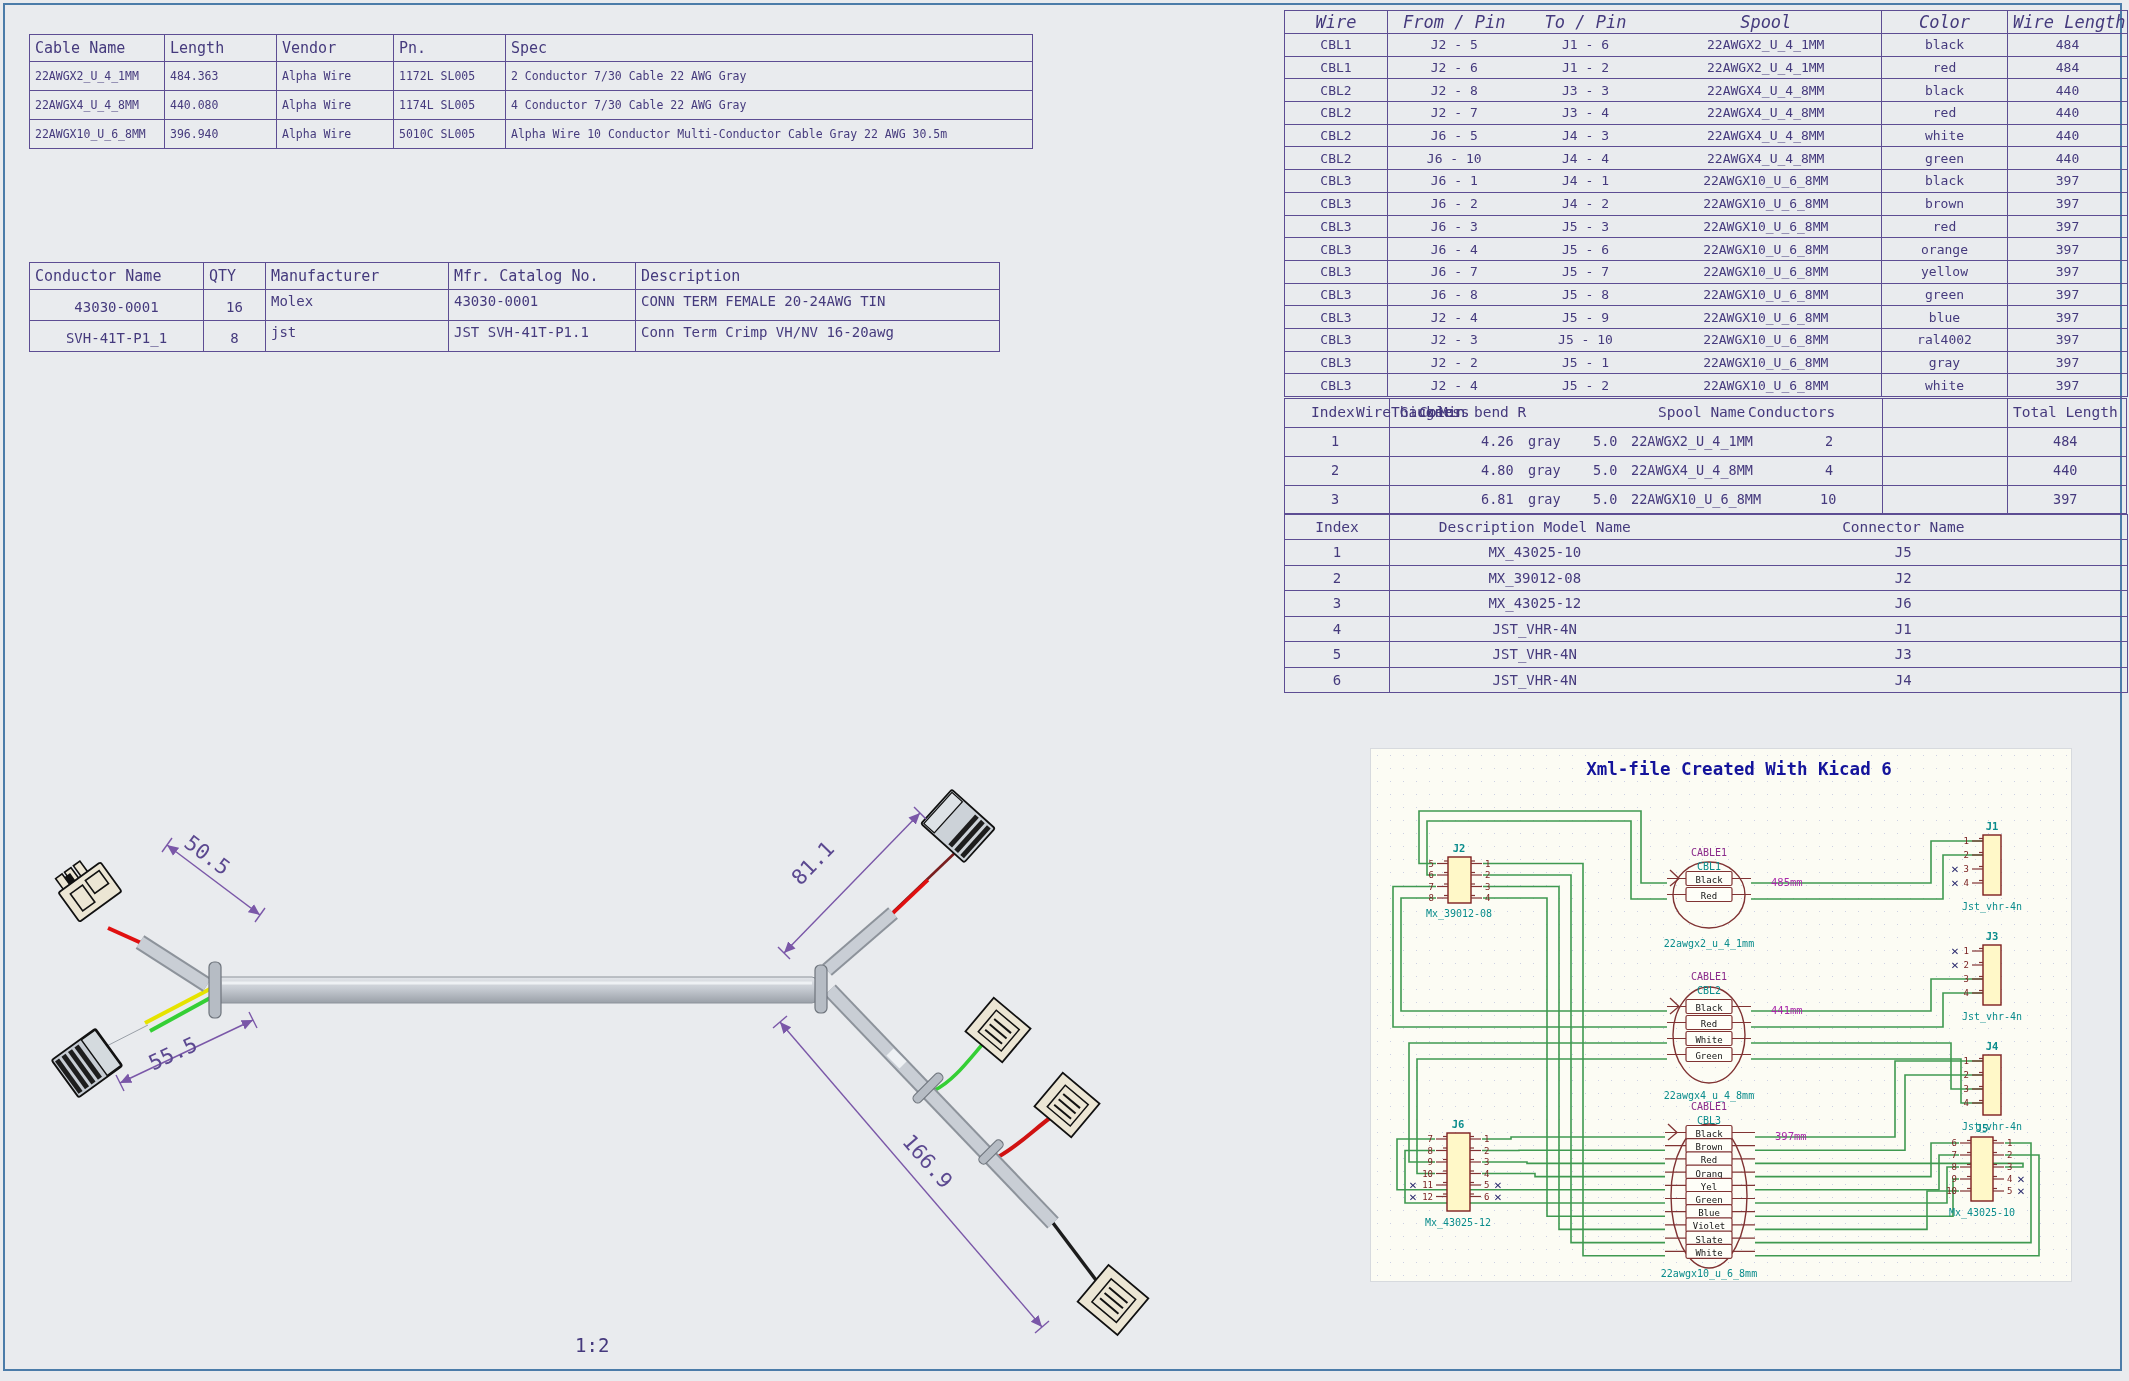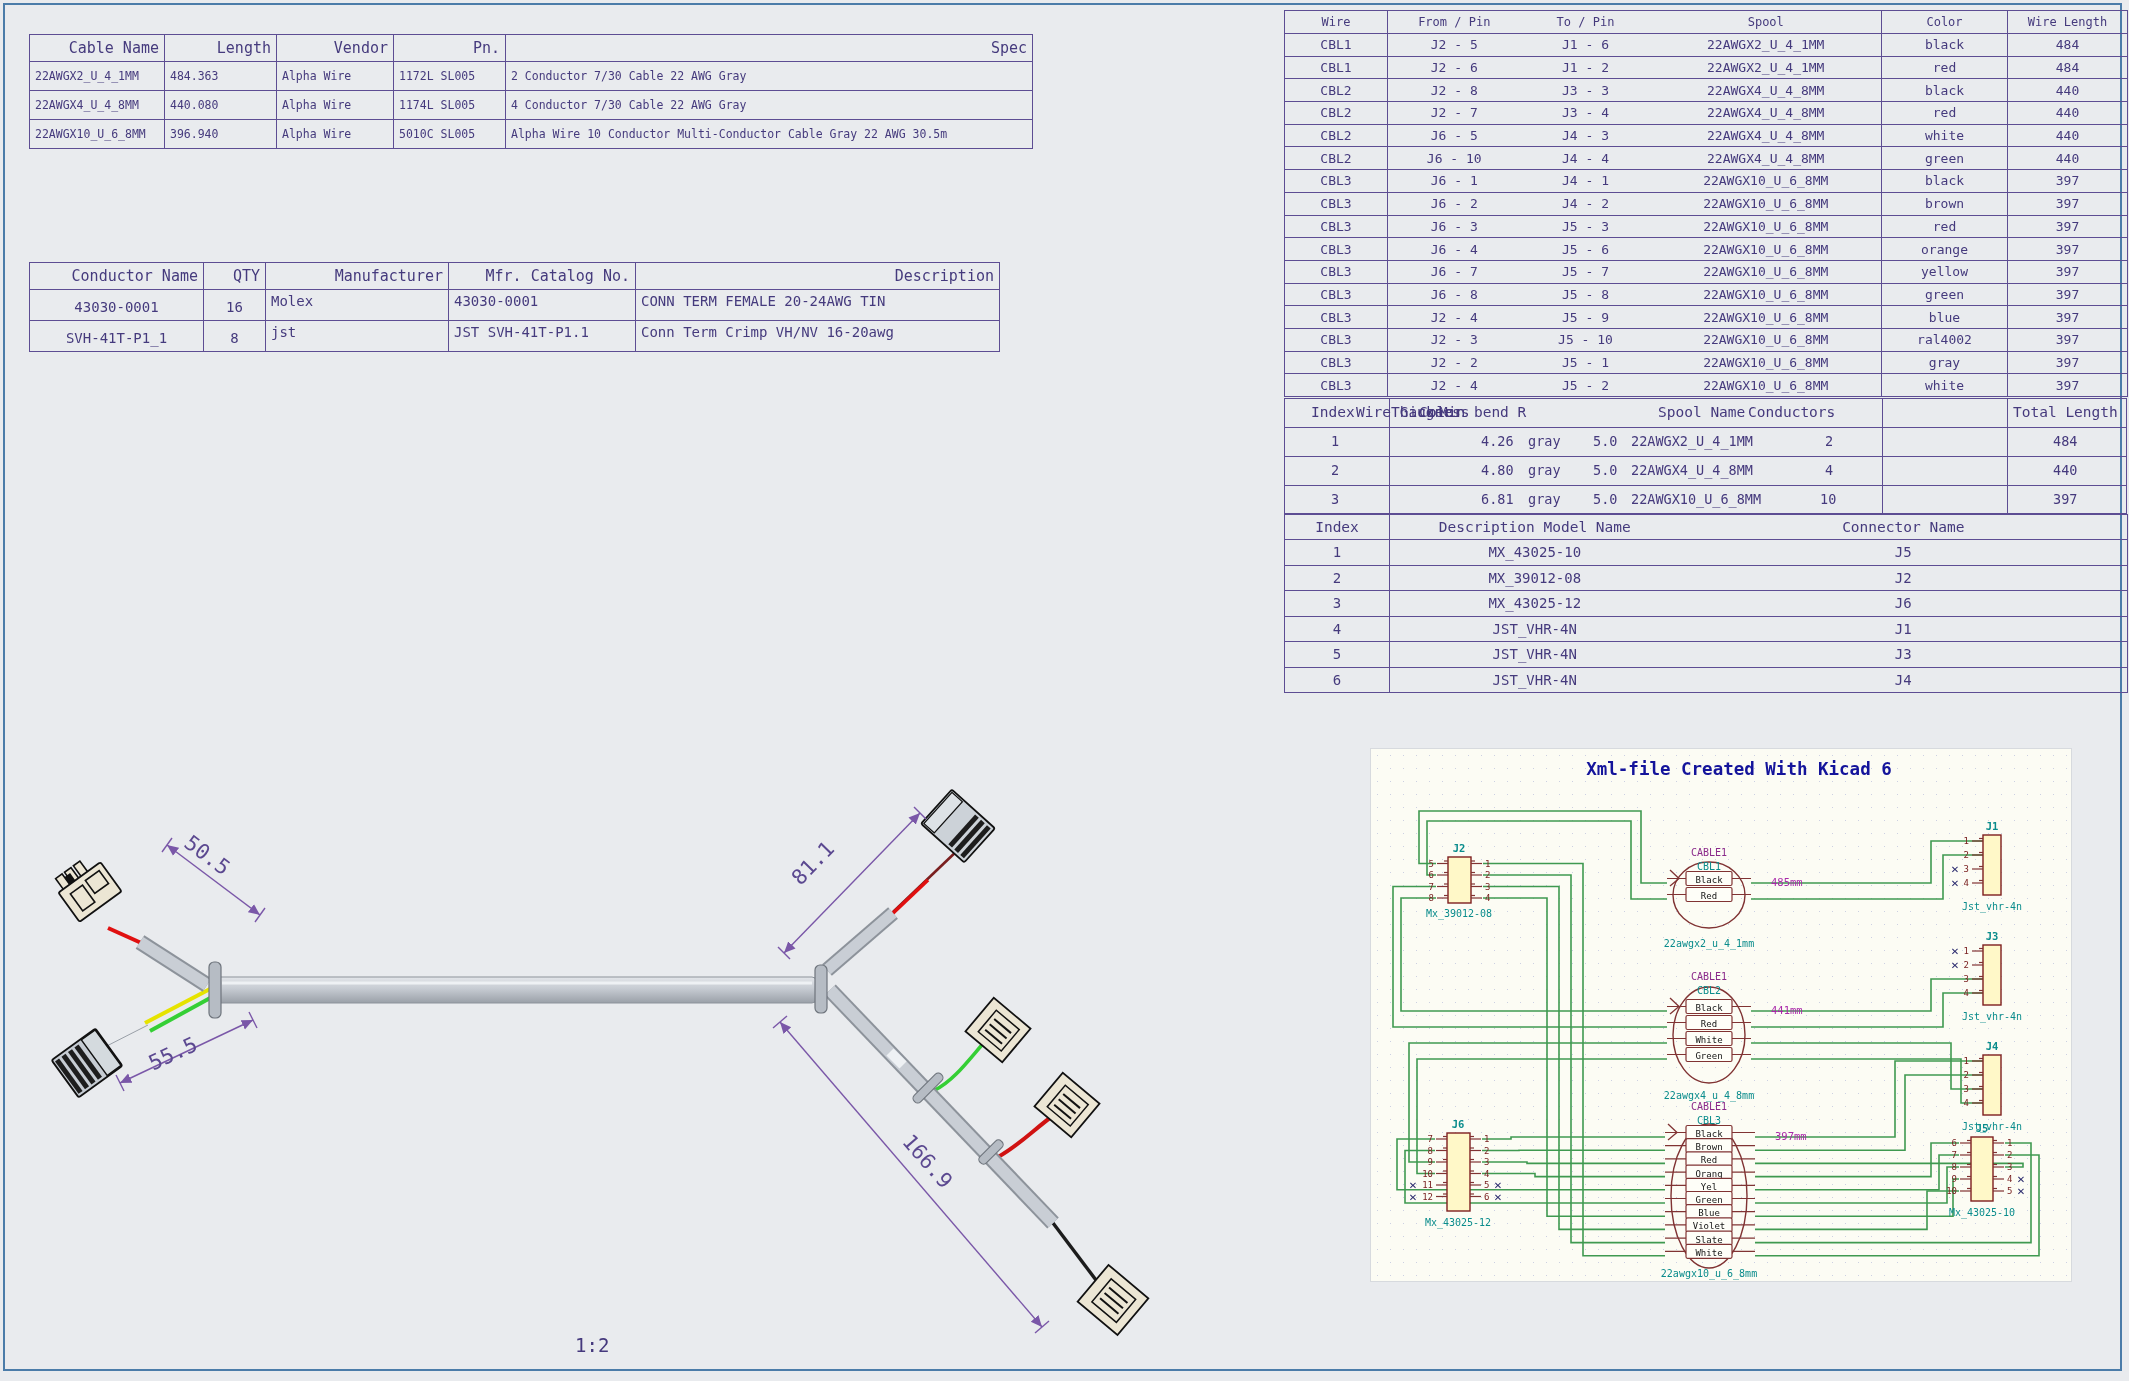--- a/index.html
+++ b/index.html
@@ -6,37 +6,37 @@
   #canvas{position:relative;width:2129px;height:1381px;background:#e9ebee;overflow:hidden;
           font-family:"DejaVu Sans Mono", monospace;color:#45397d;}
   .sheet-border{position:absolute;left:3px;top:3px;width:2119px;height:1368px;
           border:2px solid #4b7ca9;box-sizing:border-box;pointer-events:none;}
 
   
   table.cad{position:absolute;border-collapse:collapse;table-layout:fixed;
             border:1.5px solid #5d4d93;color:#453a7d;}
   table.cad th, table.cad td{border:1px solid #5d4d93;padding:0 5px;overflow:hidden;
             font-weight:normal;white-space:nowrap;}
-  table.cad th{text-align:right;}
+  table.cad th{text-align:left;}
 
   
   #cable-table{left:29px;top:34px;width:1003px;font-size:11.5px;}
   #cable-table th{height:26px;font-size:15px;}
   #cable-table td{height:28px;}
 
   
   #terminator-table{left:29px;top:262px;width:970px;font-size:14px;}
   #terminator-table th{height:26px;font-size:15px;}
   #terminator-table td{height:27px;vertical-align:top;padding-top:3px;}
   #terminator-table td:nth-child(1),#terminator-table td:nth-child(2){text-align:center;vertical-align:middle;}
   #terminator-table td:nth-child(5){white-space:normal;line-height:1.25;}
 
   
   #wire-table{left:1284px;top:10px;width:843px;font-size:13px;}
-  #wire-table th{height:22px;font-size:12px;text-align:center;}
+  #wire-table th{height:22px;font-size:17px;text-align:center;font-style:italic;}
   #wire-table td{height:21.7px;text-align:center;padding:0 2px;}
   #wire-table th:nth-child(2),#wire-table th:nth-child(3),
   #wire-table td:nth-child(2),#wire-table td:nth-child(3){border-right:0;}
   #wire-table th:nth-child(3),#wire-table th:nth-child(4),
   #wire-table td:nth-child(3),#wire-table td:nth-child(4){border-left:0;}
 
   
   #spool-table{position:absolute;left:1284px;top:398px;width:843px;height:116px;
                border:1.5px solid #5d4d93;box-sizing:border-box;font-size:13.5px;}
   #spool-table .vline{position:absolute;top:0;bottom:0;width:1px;background:#5d4d93;}

